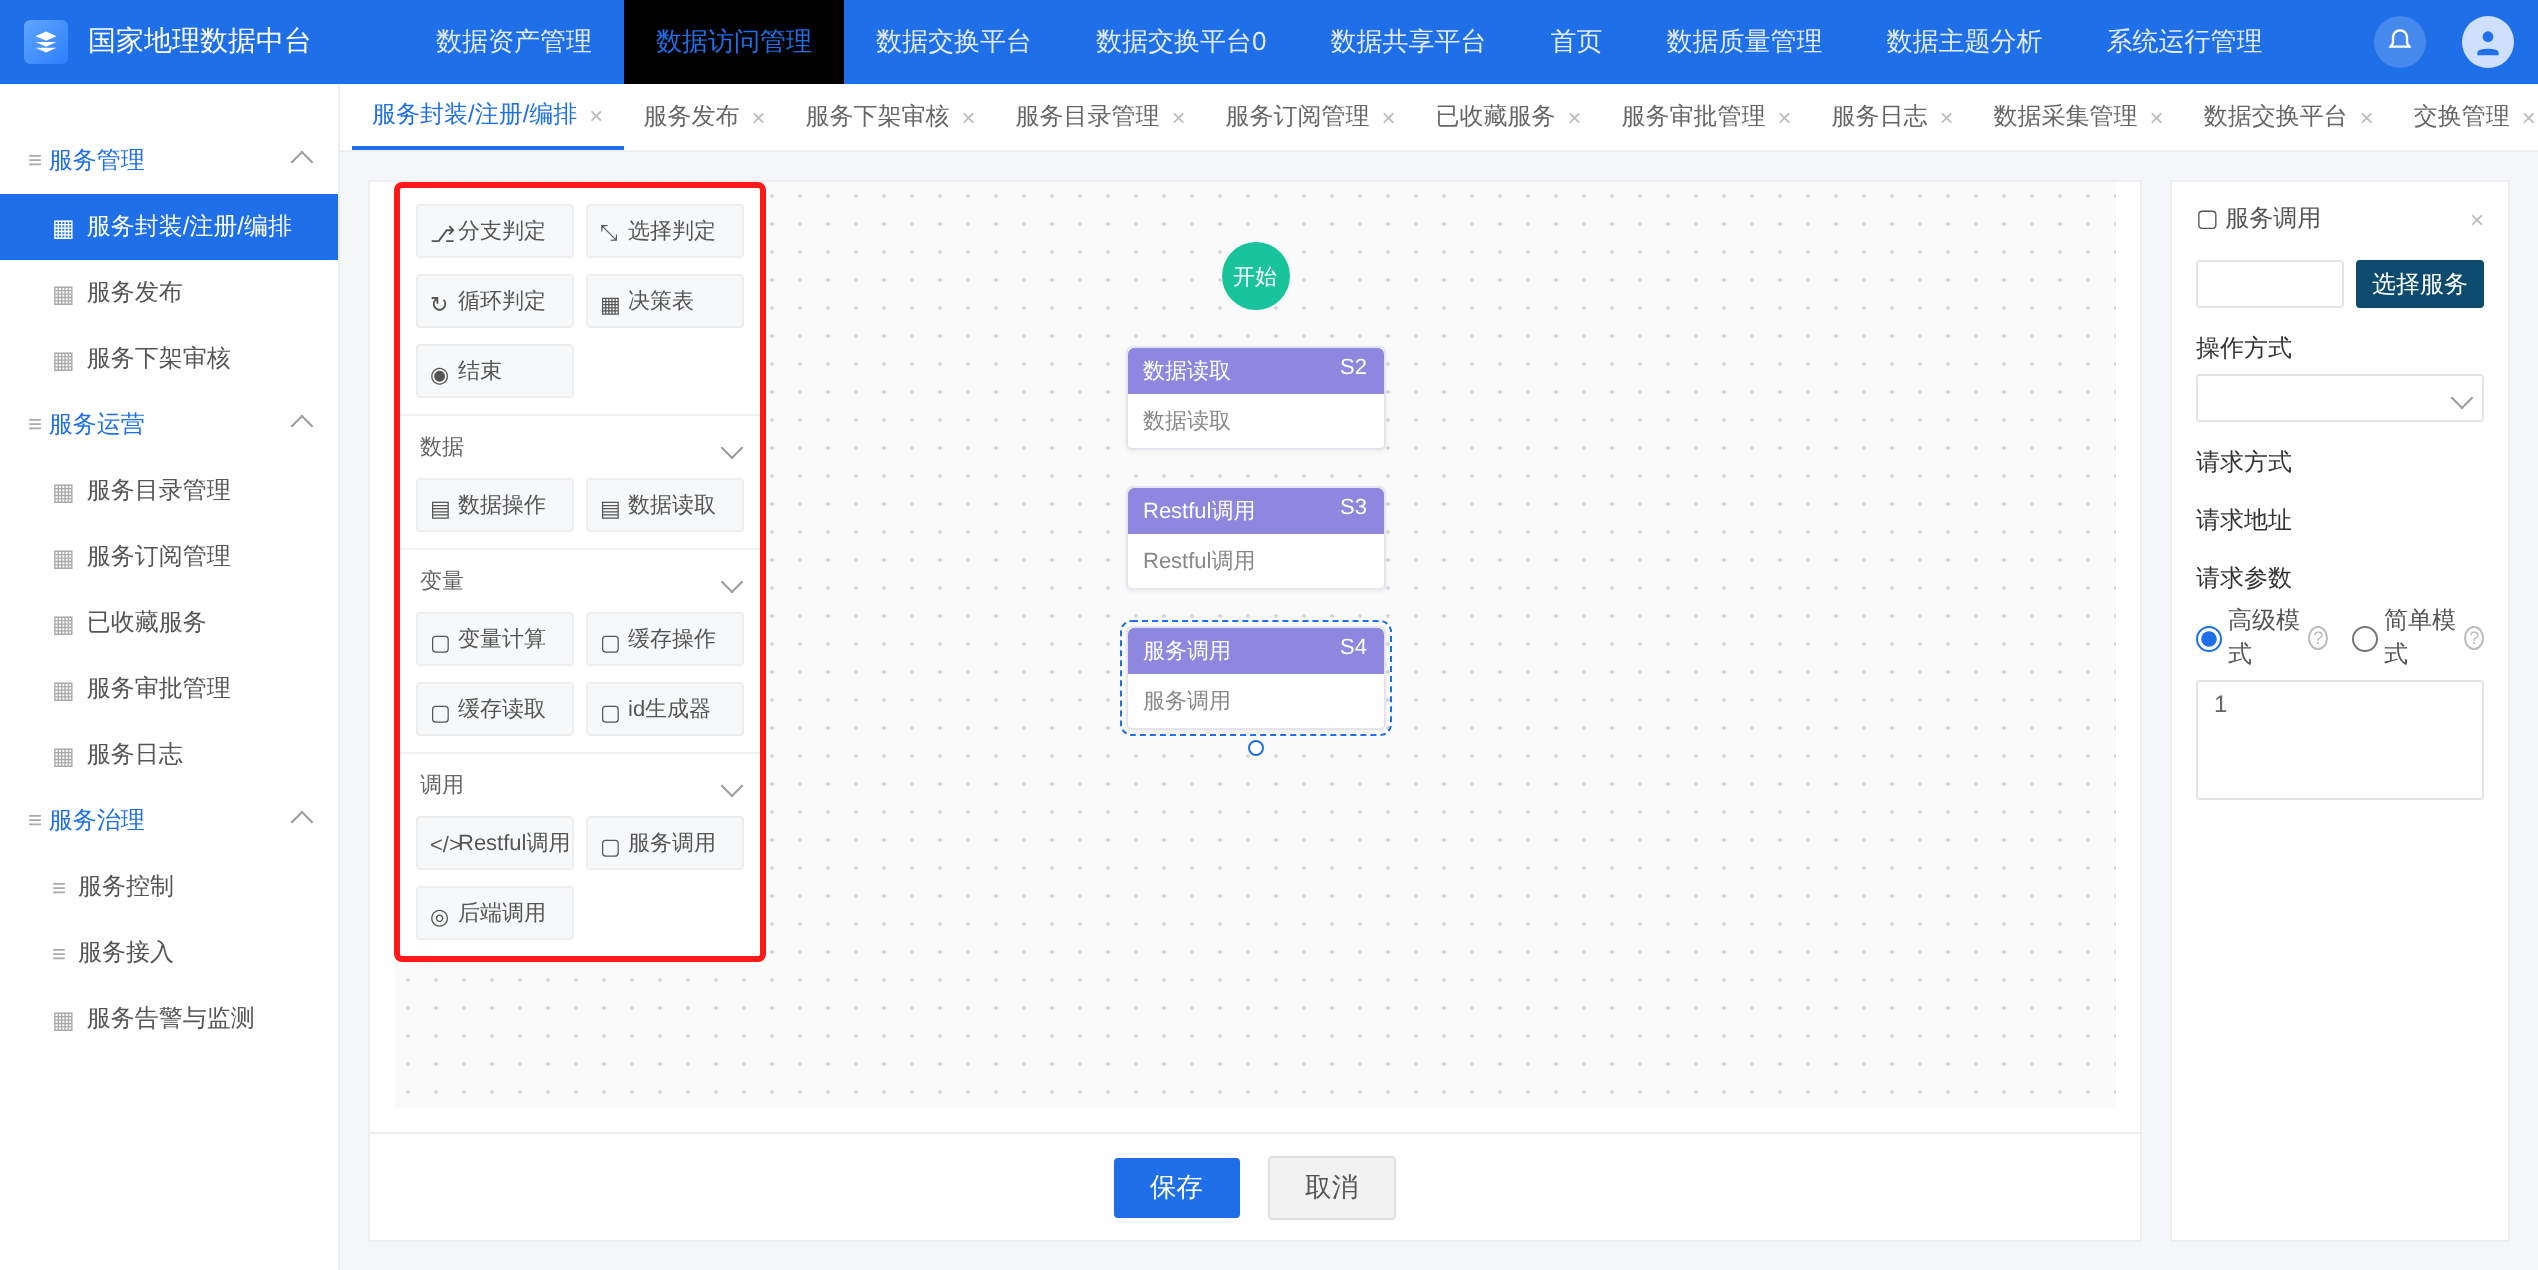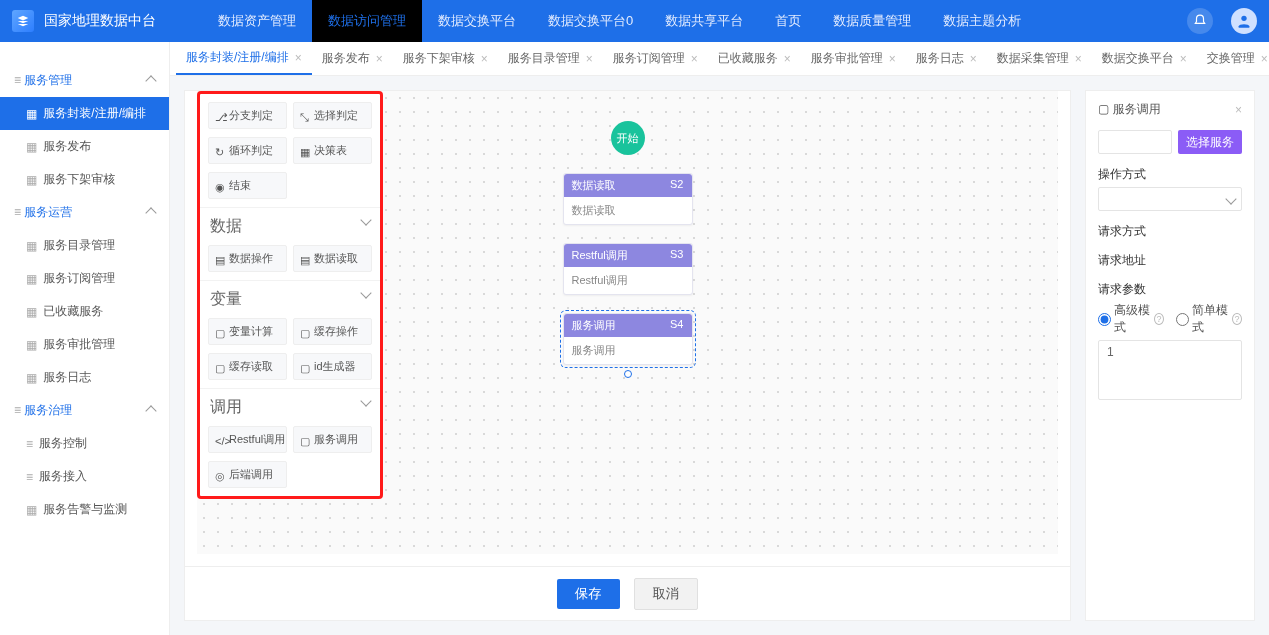--- a/index.html
+++ b/index.html
@@ -23,39 +23,39 @@
 .main { flex:1; display:flex; flex-direction:column; min-width:0; }
 .tabs { height:34px; background:#fff; border-bottom:1px solid #eee; display:flex; align-items:center; padding:0 6px; overflow:hidden; }
 .tab { display:flex; align-items:center; padding:0 10px; height:100%; font-size:12px; color:#666; cursor:pointer; white-space:nowrap; }
 .tab.active { color:#1e6fe8; border-bottom:2px solid #1e6fe8; }
 .tab .x { margin-left:6px; color:#bbb; }
 .workspace { flex:1; display:flex; background:#f4f6f9; padding:14px; gap:14px; min-height:0; }
 .canvas-wrap { flex:1; background:#fff; border:1px solid #eee; display:flex; flex-direction:column; min-width:0; }
 .detail-label { padding:10px 110px 6px; color:#666; font-size:12px; }
 .canvas { flex:1; position:relative; margin:0 12px 12px; background-image:radial-gradient(#d9d9d9 1px,transparent 1px); background-size:14px 14px; background-color:#fafafa; }
 .palette { position:absolute; left:0; top:0; width:186px; background:#fff; border:3px solid #ff1a1a; border-radius:4px; }
-.pal-sec-title { padding:8px 10px; font-size:16px; color:#666; display:flex; justify-content:space-between; align-items:flex-start; border-top:1px solid #f2f2f2; cursor:pointer; }
+.pal-sec-title { padding:8px 10px; font-size:11px; color:#666; display:flex; justify-content:space-between; align-items:center; border-top:1px solid #f2f2f2; cursor:pointer; }
 .pal-row { display:flex; gap:6px; padding:0 8px 8px; }
 .pal-chip { flex:1; min-width:0; background:#f7f8fa; border:1px solid #eee; border-radius:2px; padding:5px 6px; font-size:11px; color:#555; display:flex; align-items:center; gap:4px; cursor:grab; white-space:nowrap; overflow:hidden; }
 .pal-chip .pi { width:10px; height:10px; flex:0 0 10px; }
 .flow { position:absolute; left:50%; top:30px; transform:translateX(-50%); display:flex; flex-direction:column; align-items:center; gap:18px; }
 .start-node { width:34px; height:34px; border-radius:50%; background:#19c39c; color:#fff; display:flex; align-items:center; justify-content:center; font-size:11px; }
 .fnode { width:130px; background:#fff; border:1px solid #e4e4ef; border-radius:3px; box-shadow:0 1px 2px rgba(0,0,0,0.05); position:relative; }
 .fnode-h { background:#8d87e0; color:#fff; font-size:11px; padding:4px 8px; display:flex; justify-content:space-between; border-radius:3px 3px 0 0; }
 .fnode-b { padding:6px 8px; font-size:11px; color:#888; }
 .fnode.sel { outline:1px dashed #1e6fe8; outline-offset:2px; }
 .handle { width:8px; height:8px; background:#fff; border:1px solid #1e6fe8; border-radius:50%; position:absolute; left:50%; transform:translateX(-50%); }
 .handle.bot { bottom:-14px; }
 .rightpanel { width:170px; background:#fff; border:1px solid #eee; padding:10px 12px; display:flex; flex-direction:column; gap:12px; font-size:12px; overflow:auto; }
 .rp-title { display:flex; justify-content:space-between; align-items:center; color:#555; }
 .rp-title .x { color:#bbb; cursor:pointer; }
 .rp-row { display:flex; flex-direction:column; gap:4px; }
 .rp-input { border:1px solid #e4e4e4; height:24px; border-radius:2px; background:#fff; }
 .rp-sel { border:1px solid #e4e4e4; height:24px; border-radius:2px; background:#fff; display:flex; align-items:center; justify-content:flex-end; padding:0 6px; color:#bbb; }
-.rp-btn { background:#8b5cf6; color:#fff; border:none; height:24px; padding:0 8px; border-radius:2px; cursor:pointer; font-size:12px; }
+.rp-btn { background:#0c4a6e; color:#fff; border:none; height:24px; padding:0 8px; border-radius:2px; cursor:pointer; font-size:12px; }
 .rp-service-row { display:flex; gap:6px; }
 .rp-radio-row { display:flex; gap:12px; align-items:center; }
 .rp-radio-row label { display:flex; align-items:center; gap:3px; color:#555; }
 .q { width:12px; height:12px; border:1px solid #bbb; border-radius:50%; display:inline-flex; align-items:center; justify-content:center; font-size:9px; color:#bbb; }
 .footer-actions { height:54px; background:#fff; display:flex; align-items:center; justify-content:center; gap:14px; border-top:1px solid #eee; }
 .btn-primary { background:#1e6fe8; color:#fff; border:none; padding:6px 18px; border-radius:2px; cursor:pointer; }
 .btn-default { background:#f2f2f2; color:#555; border:1px solid #e0e0e0; padding:6px 18px; border-radius:2px; cursor:pointer; }
 .chev { width:8px; height:8px; border-right:1px solid #999; border-bottom:1px solid #999; transform:rotate(45deg); display:inline-block; }
 .chev.up { transform:rotate(-135deg); }
 .chev.down { transform:rotate(45deg); }
@@ -73,20 +73,21 @@
   <div class="brand">国家地理数据中台</div>
   <div class="topnav">
     <div class="topnav-item">数据资产管理</div>
     <div class="topnav-item active">数据访问管理</div>
     <div class="topnav-item">数据交换平台</div>
     <div class="topnav-item">数据交换平台0</div>
     <div class="topnav-item">数据共享平台</div>
     <div class="topnav-item">首页</div>
     <div class="topnav-item">数据质量管理</div>
     <div class="topnav-item">数据主题分析</div>
+    <div class="topnav-item">系统运行管理</div>
   </div>
   <div class="top-right">
     <div class="bell">
       <svg width="14" height="14" viewBox="0 0 24 24" fill="none" stroke="#fff" stroke-width="2">
           <path d="M6 8a6 6 0 1112 0v5l2 3H4l2-3V8z"></path>
         </svg>
     </div>
     <div class="avatar">
       <svg width="16" height="16" viewBox="0 0 24 24" fill="#1e6fe8">
           <circle cx="12" cy="8" r="4"></circle>

